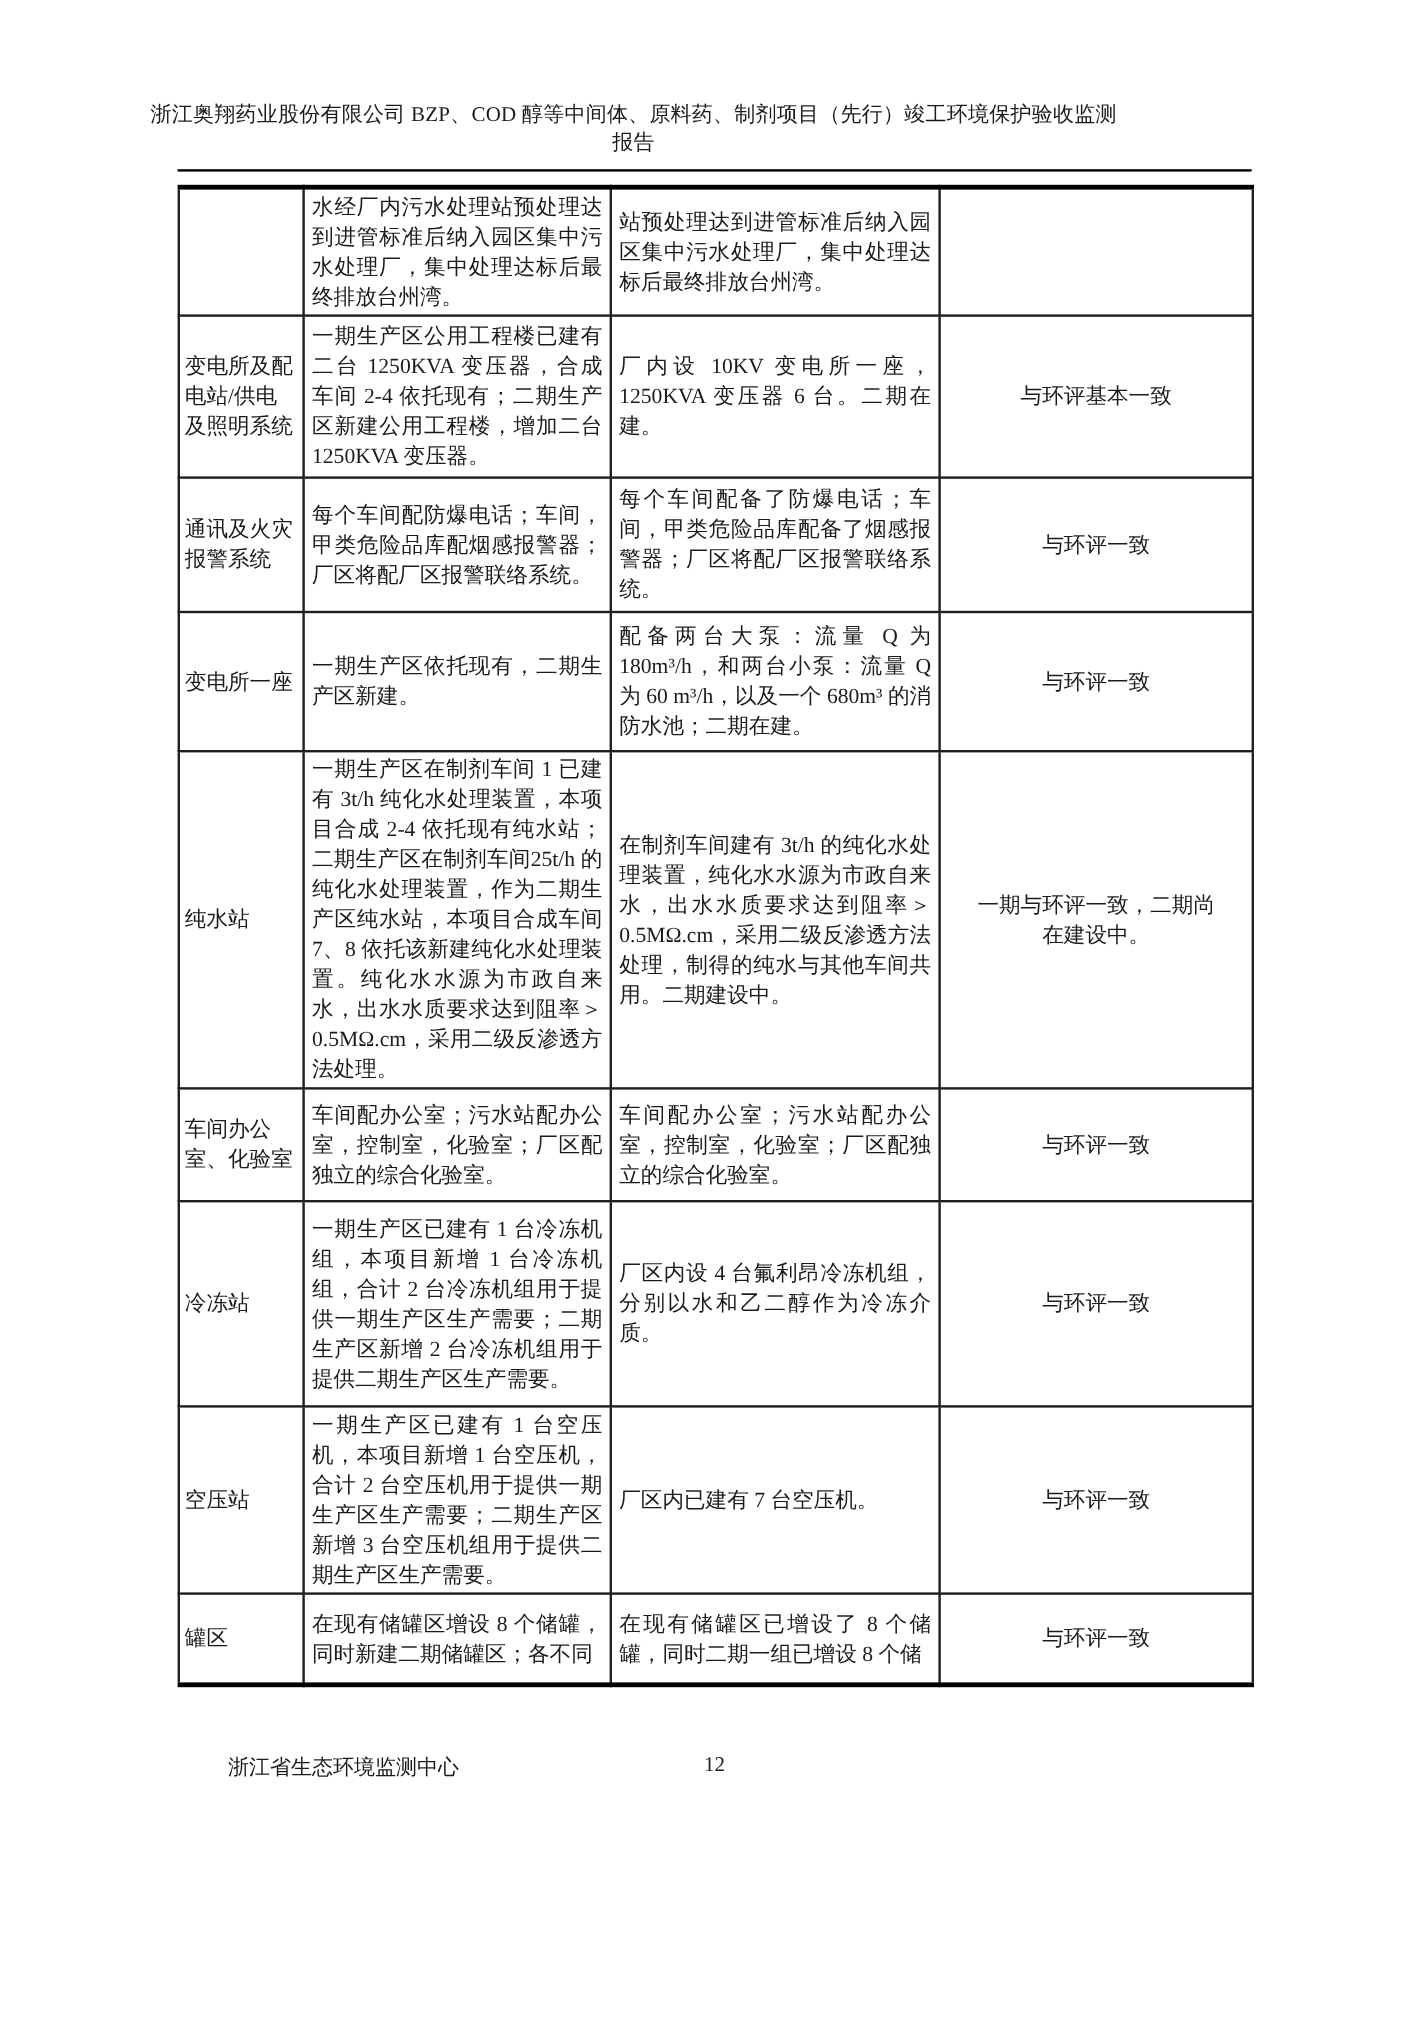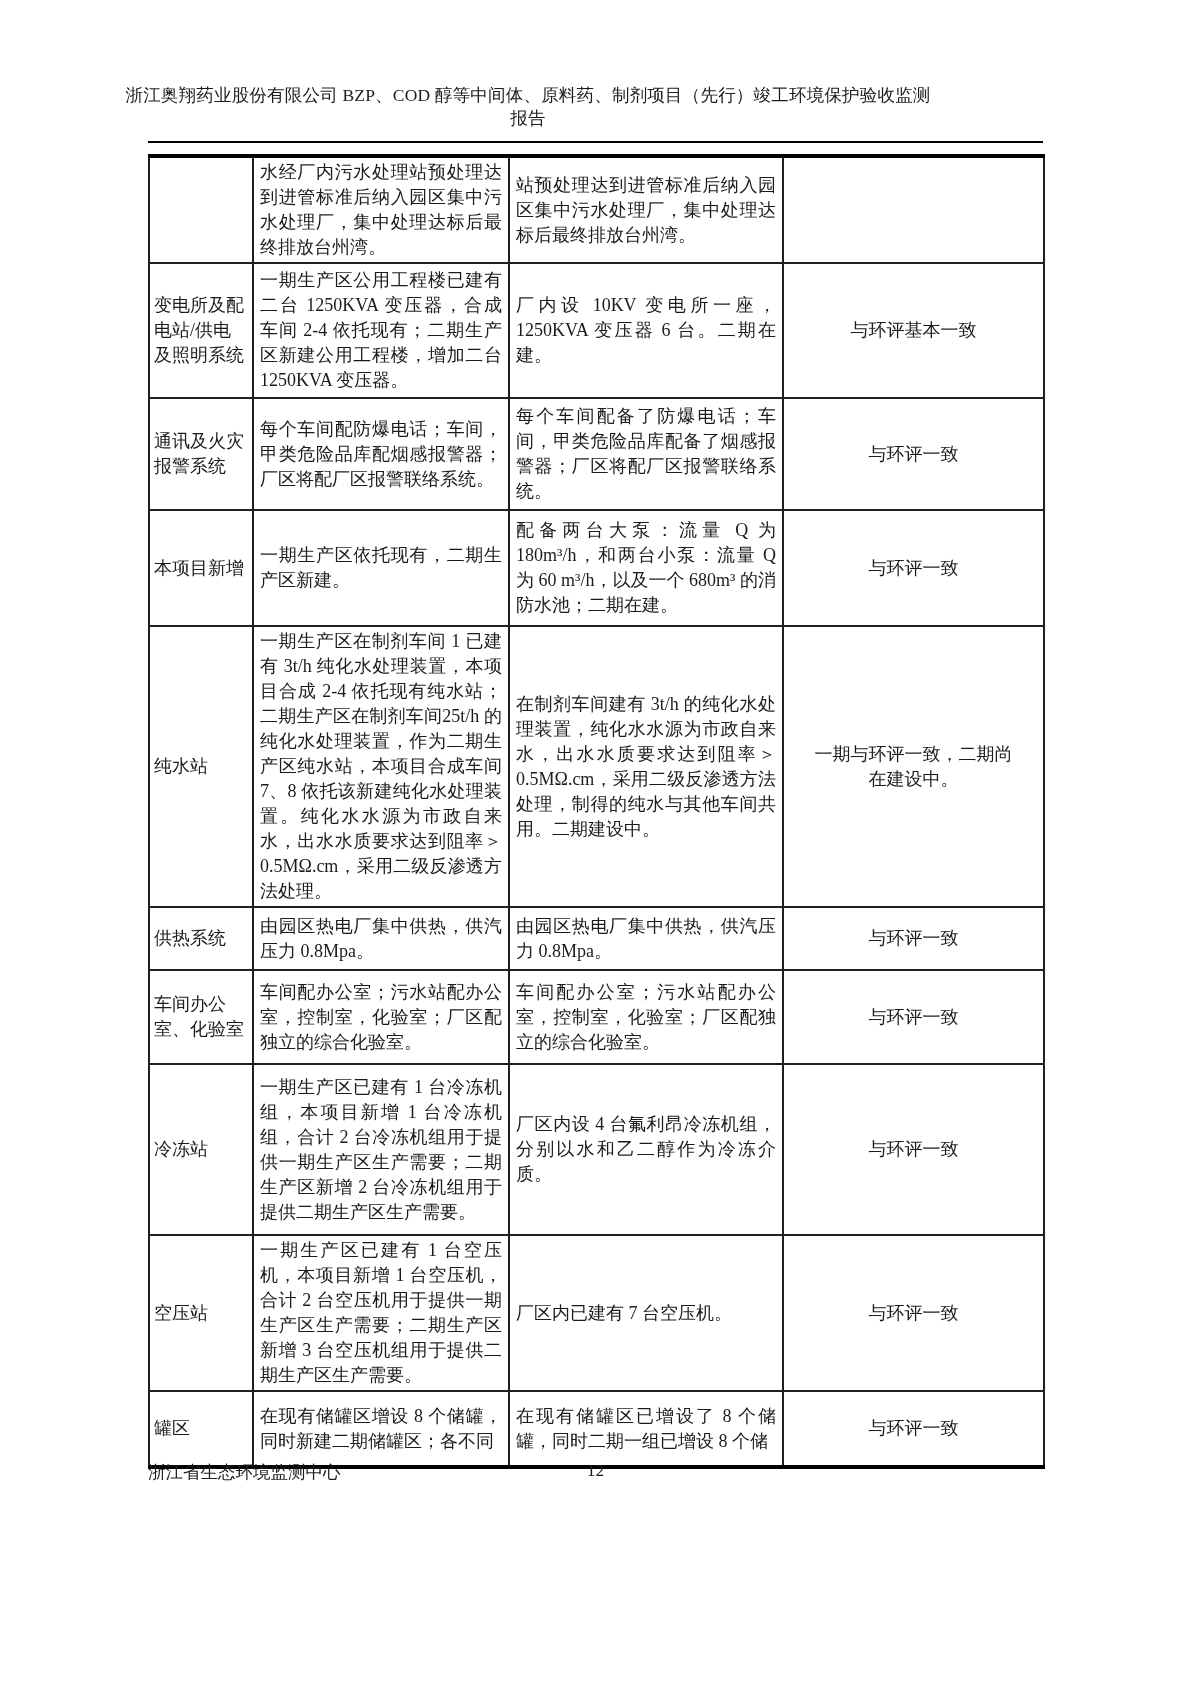--- a/index.html
+++ b/index.html
@@ -57,21 +57,21 @@
   tr.r6 { height: 94px; }
   tr.r7 { height: 171px; }
   tr.r8 { height: 148px; }
   tr.r9 { height: 76px; }
   .footer {
     position: absolute;
     left: 148px; top: 1460px;
     width: 895px;
     font-size: 17.5px;
   }
-  .footer-org { }
+  .footer-org { margin-left: 42px; }
   .page-num {
     position: absolute;
     left: 50%; top: 0;
     transform: translateX(-50%);
   }
 </style>
 </head>
 <body>
 
 <div class="page">
@@ -99,36 +99,30 @@
         <td class="c3">厂内设 10KV 变电所一座，1250KVA 变压器 6 台。二期在建。</td>
         <td class="c4">与环评基本一致</td>
       </tr>
       <tr class="r2">
         <td class="c1">通讯及火灾报警系统</td>
         <td class="c2">每个车间配防爆电话；车间，甲类危险品库配烟感报警器；厂区将配厂区报警联络系统。</td>
         <td class="c3">每个车间配备了防爆电话；车间，甲类危险品库配备了烟感报警器；厂区将配厂区报警联络系统。</td>
         <td class="c4">与环评一致</td>
       </tr>
       <tr class="r3">
-        <td class="c1">本项目新增</td>
+        <td class="c1">变电所一座</td>
         <td class="c2">一期生产区依托现有，二期生产区新建。</td>
         <td class="c3">配备两台大泵：流量 Q 为 180m³/h，和两台小泵：流量 Q 为 60 m³/h，以及一个 680m³ 的消防水池；二期在建。</td>
         <td class="c4">与环评一致</td>
       </tr>
       <tr class="r4">
         <td class="c1">纯水站</td>
         <td class="c2">一期生产区在制剂车间 1 已建有 3t/h 纯化水处理装置，本项目合成 2-4 依托现有纯水站；二期生产区在制剂车间25t/h 的纯化水处理装置，作为二期生产区纯水站，本项目合成车间 7、8 依托该新建纯化水处理装置。纯化水水源为市政自来水，出水水质要求达到阻率＞0.5MΩ.cm，采用二级反渗透方法处理。</td>
         <td class="c3">在制剂车间建有 3t/h 的纯化水处理装置，纯化水水源为市政自来水，出水水质要求达到阻率＞0.5MΩ.cm，采用二级反渗透方法处理，制得的纯水与其他车间共用。二期建设中。</td>
         <td class="c4">一期与环评一致，二期尚在建设中。</td>
-      </tr>
-      <tr class="r5">
-        <td class="c1">供热系统</td>
-        <td class="c2">由园区热电厂集中供热，供汽压力 0.8Mpa。</td>
-        <td class="c3">由园区热电厂集中供热，供汽压力 0.8Mpa。</td>
-        <td class="c4">与环评一致</td>
       </tr>
       <tr class="r6">
         <td class="c1">车间办公室、化验室</td>
         <td class="c2">车间配办公室；污水站配办公室，控制室，化验室；厂区配独立的综合化验室。</td>
         <td class="c3">车间配办公室；污水站配办公室，控制室，化验室；厂区配独立的综合化验室。</td>
         <td class="c4">与环评一致</td>
       </tr>
       <tr class="r7">
         <td class="c1">冷冻站</td>
         <td class="c2">一期生产区已建有 1 台冷冻机组，本项目新增 1 台冷冻机组，合计 2 台冷冻机组用于提供一期生产区生产需要；二期生产区新增 2 台冷冻机组用于提供二期生产区生产需要。</td>

